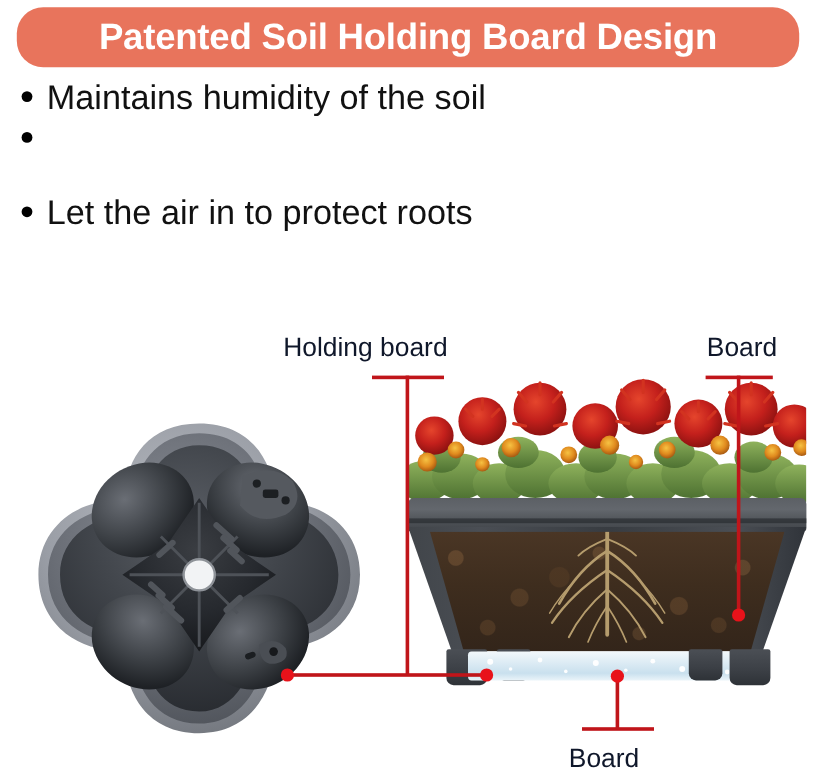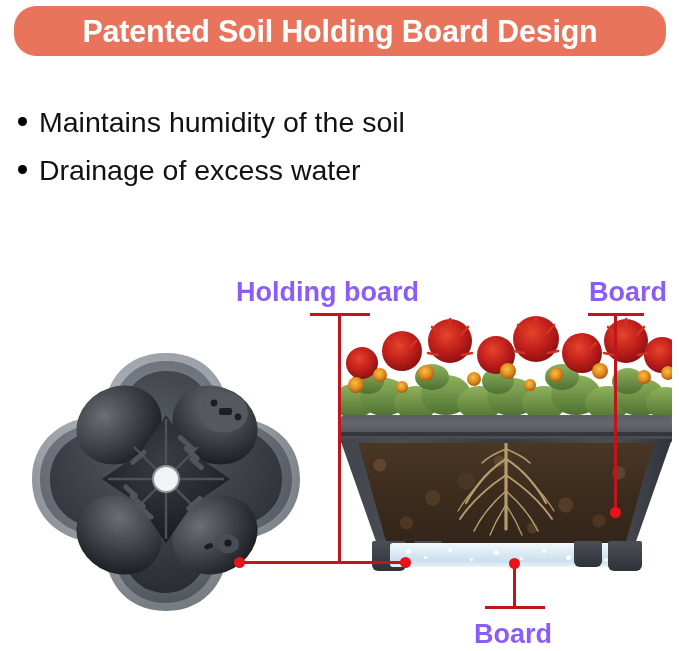--- a/index.html
+++ b/index.html
@@ -38,21 +38,20 @@
     white-space: nowrap;
     line-height: 1;
   }
 
   
   #bullet-list {
     position: absolute;
     left: 18px;
     top: 68px;
     width: 560px;
-    margin-top: 40px;
   }
   .bullet-row {
     display: flex;
     align-items: baseline;
     height: 48px;
   }
   .bullet-dot {
     width: 9px;
     height: 9px;
     border-radius: 50%;
@@ -74,23 +73,23 @@
     position: absolute;
     left: 0;
     top: 255px;
     width: 679px;
     height: 396px;
   }
 
   
   .callout-label {
     position: absolute;
-    font-size: 27px;
-    font-weight: bold;
-    color: #8b5cf6;
+    font-size: 22px;
+    font-weight: normal;
+    color: #0f172a;
     white-space: nowrap;
   }
   #label-holding-board { left: 236px; top: 22px; }
   #label-soil          { left: 589px; top: 22px; }
   #label-water         { left: 474px; top: 364px; }
 
   
   .lead-h, .lead-v {
     position: absolute;
     background: #c0151a;
@@ -232,21 +231,24 @@
   <div id="header-title">Patented Soil Holding Board Design</div>
 </div>
 
 <div id="bullet-list">
   <div class="bullet-row">
     <span class="bullet-dot"></span>
     <span class="bullet-text">Maintains humidity of the soil</span>
   </div>
   <div class="bullet-row">
     <span class="bullet-dot"></span>
-    <span class="bullet-text">Drainage of excess water</span>
+  </div>
+  <div class="bullet-row">
+    <span class="bullet-dot"></span>
+    <span class="bullet-text">Let the air in to protect roots</span>
   </div>
 </div>
 
 <div id="diagram">
 
   <div id="pot-topdown">
     <svg viewBox="0 0 300 285" width="300" height="285">
       <defs>
         <radialGradient id="gOuter" cx="42%" cy="34%" r="72%">
           <stop offset="0%" stop-color="#b9bcc2"></stop>

